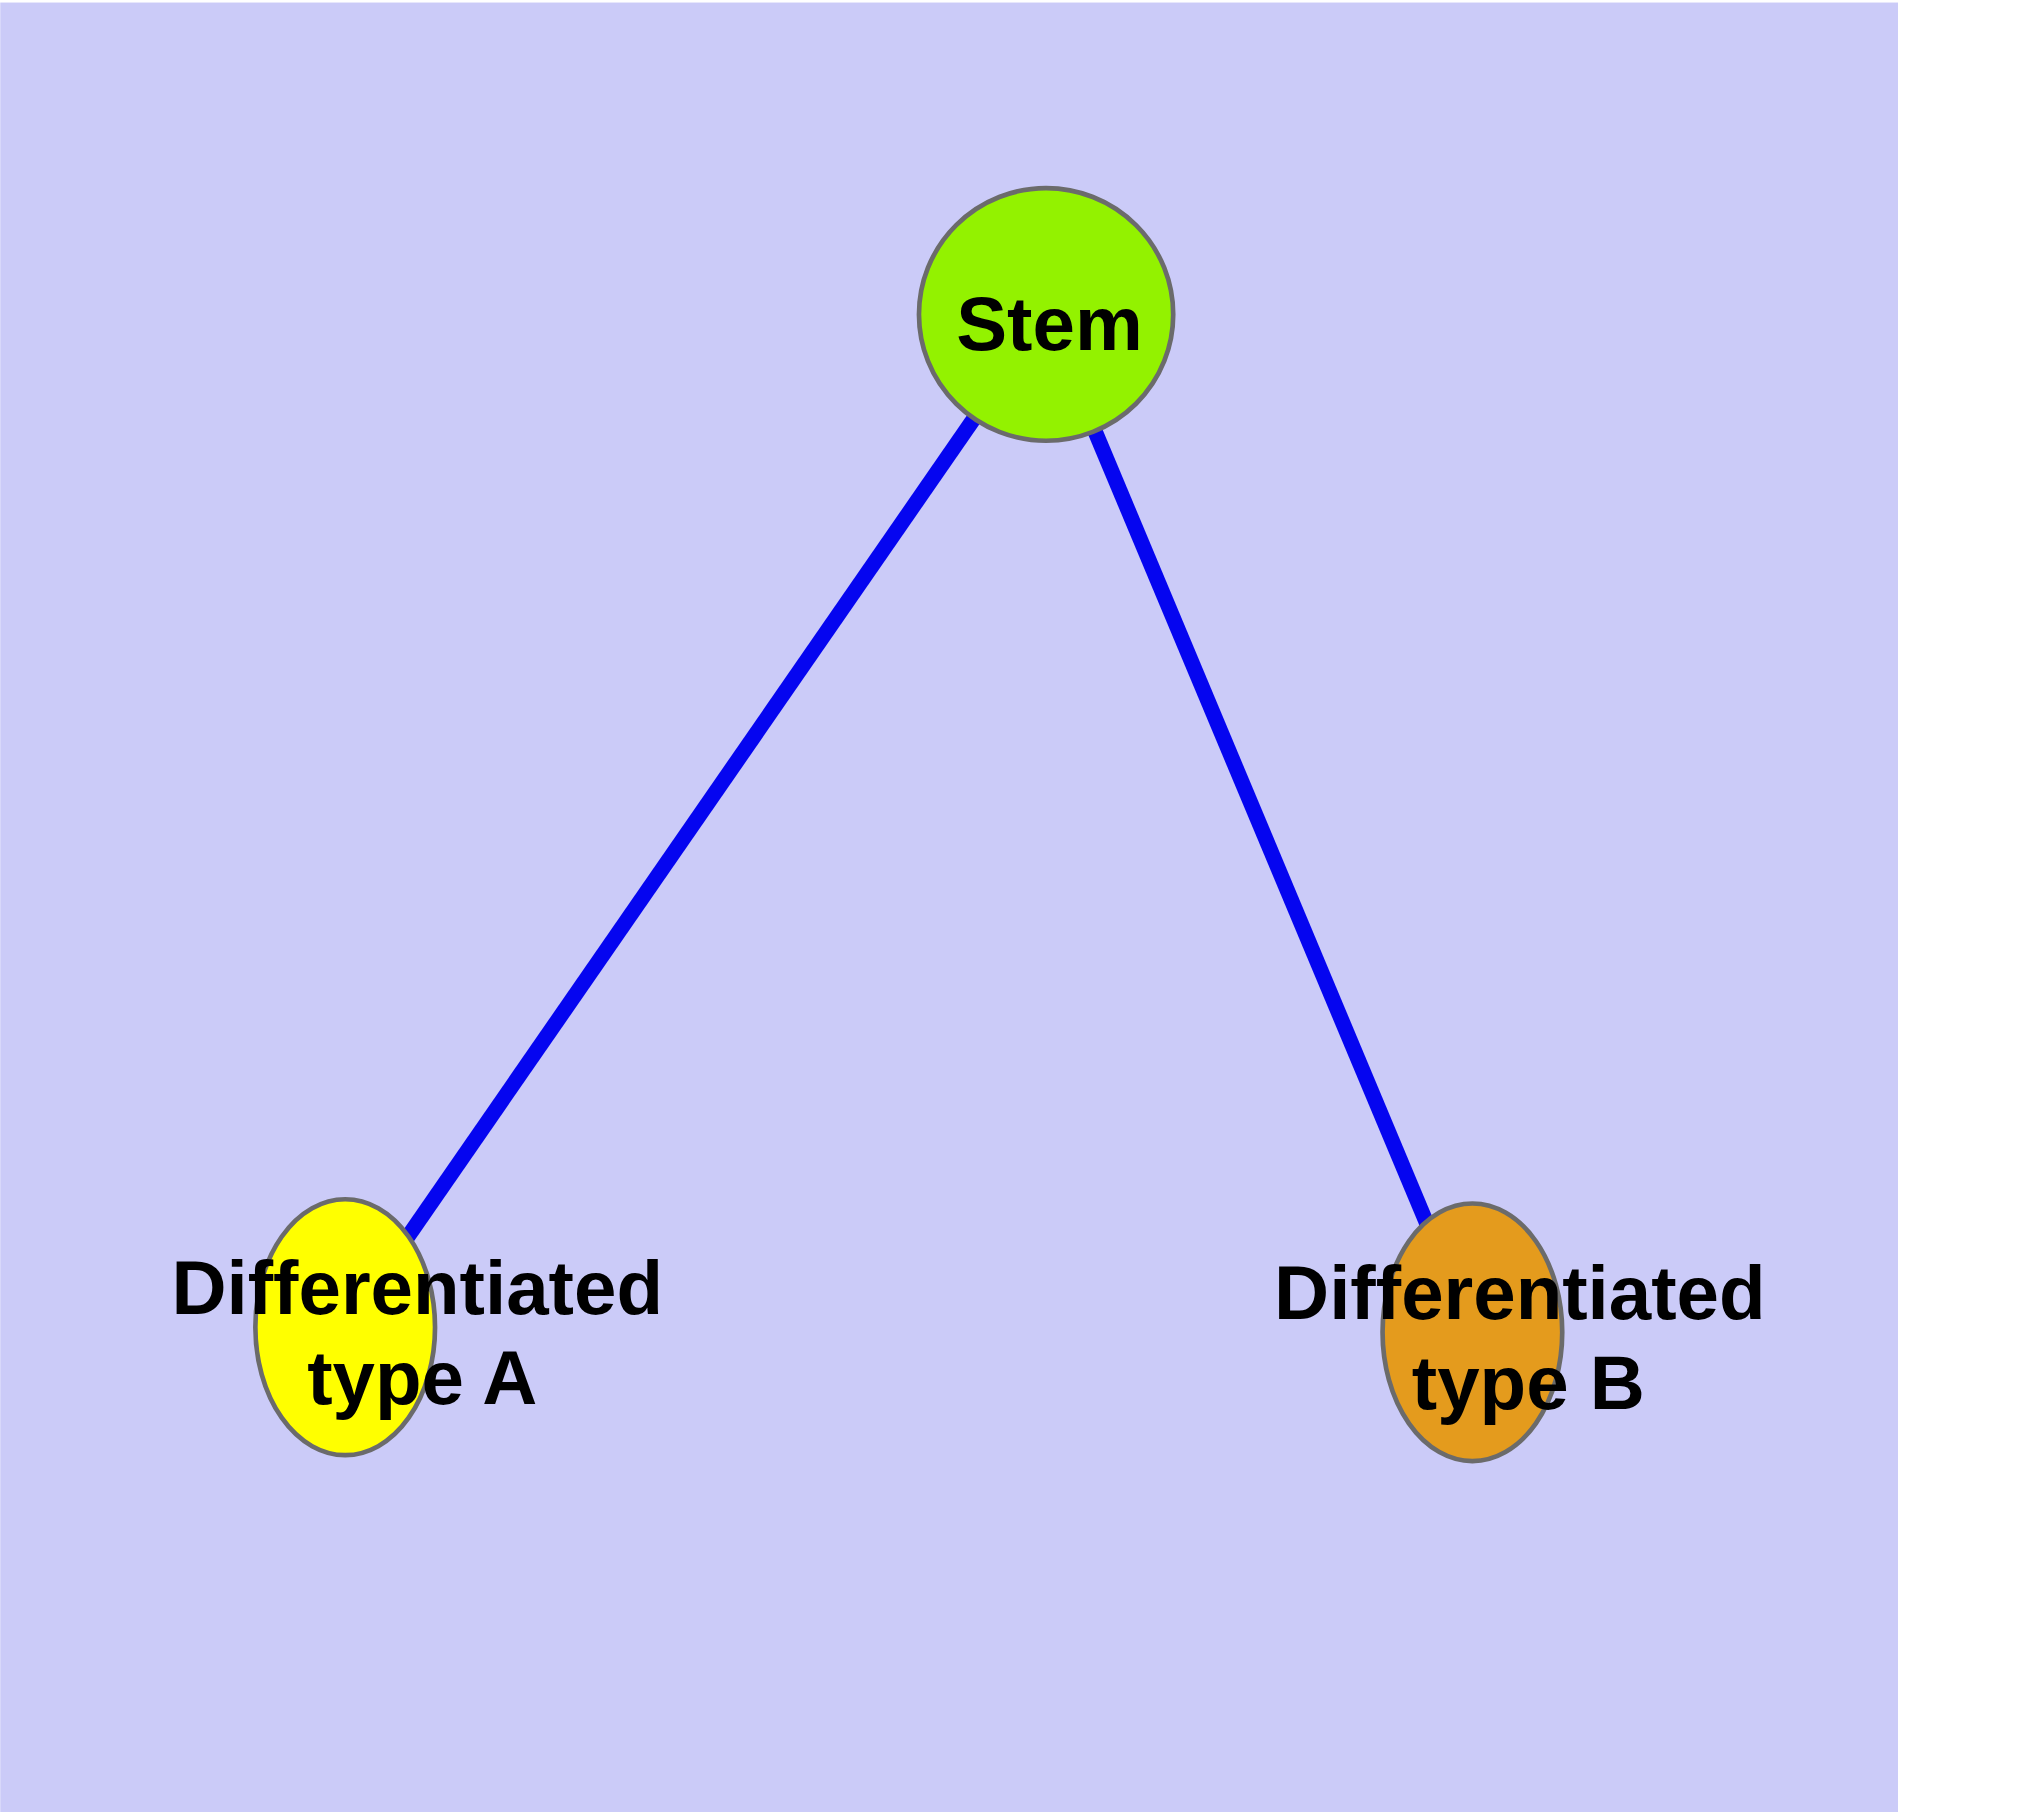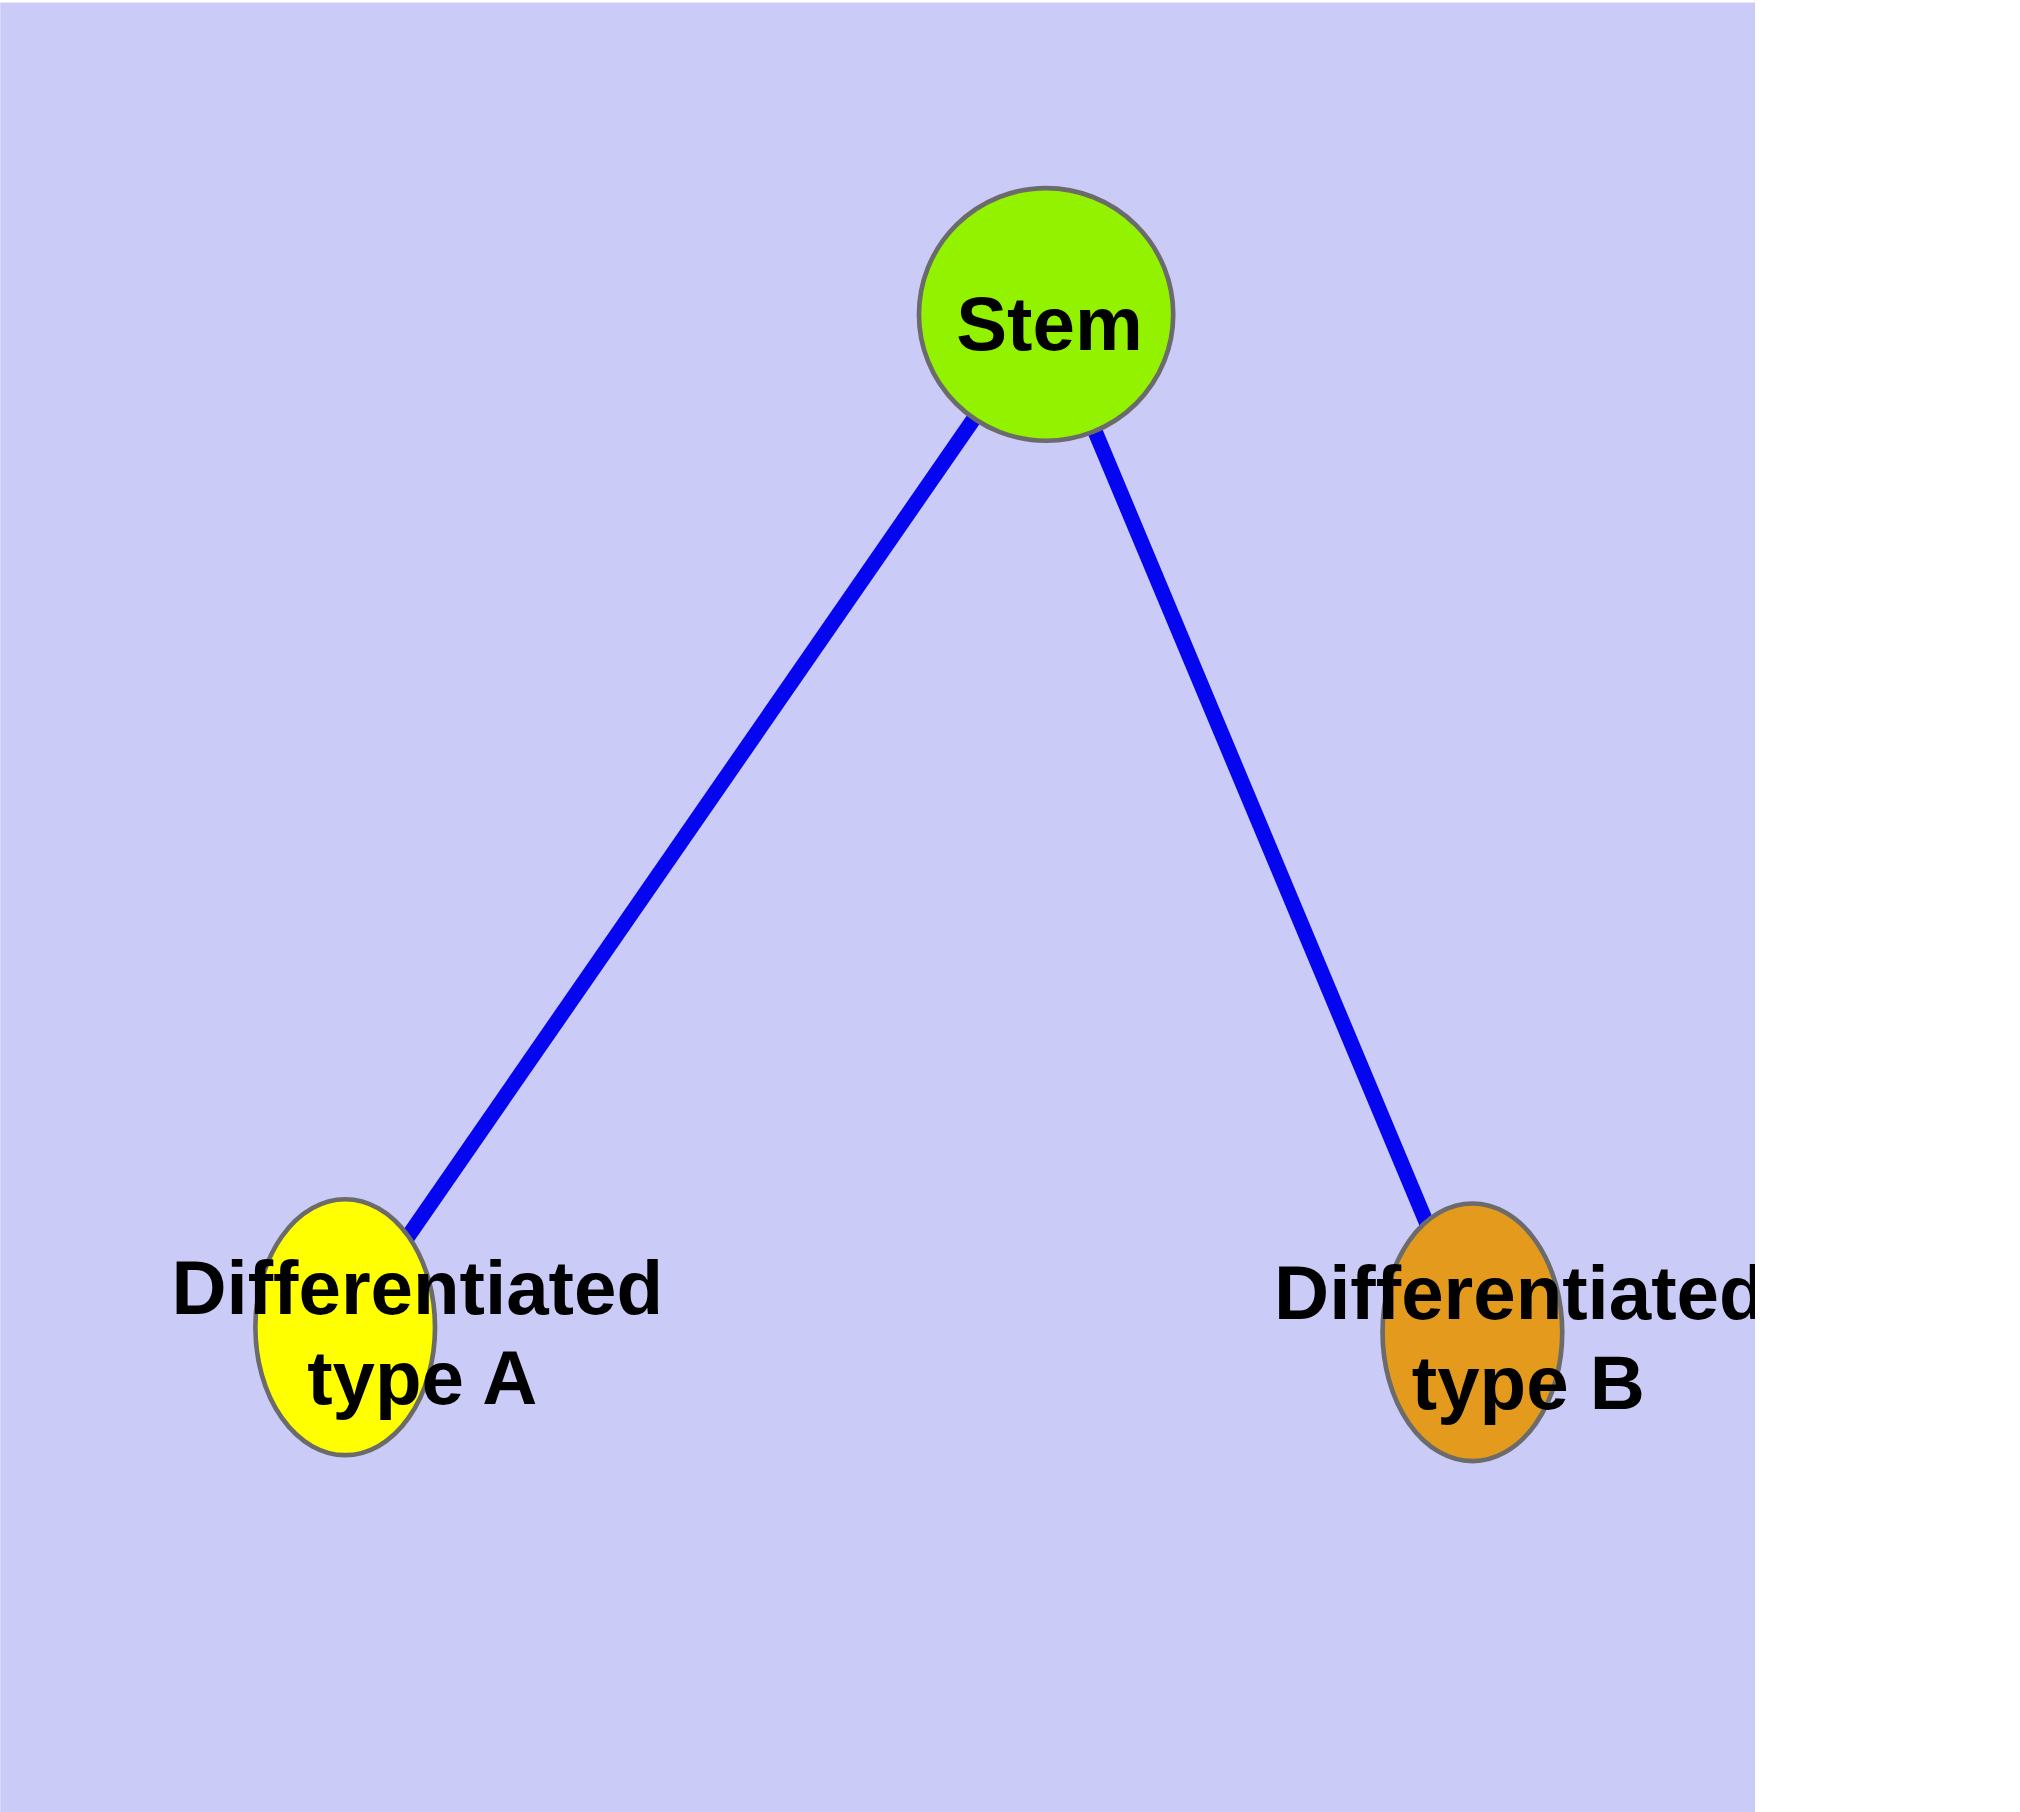--- a/index.html
+++ b/index.html
@@ -2,21 +2,21 @@
 <html style="font-size:13.6px"><head>
 <meta charset="utf-8">
 <style>
   html, body {
     margin: 0;
     padding: 0;
     background: #ffffff;
   }
   .stage {
     position: relative;
-    width: 1755px;
+    width: 1898px;
     height: 1812px;
     overflow: hidden;
   }
   svg.diagram {
     display: block;
     width: 2021px;
     height: 1812px;
   }
   .edge {
     stroke-width: 18px;

